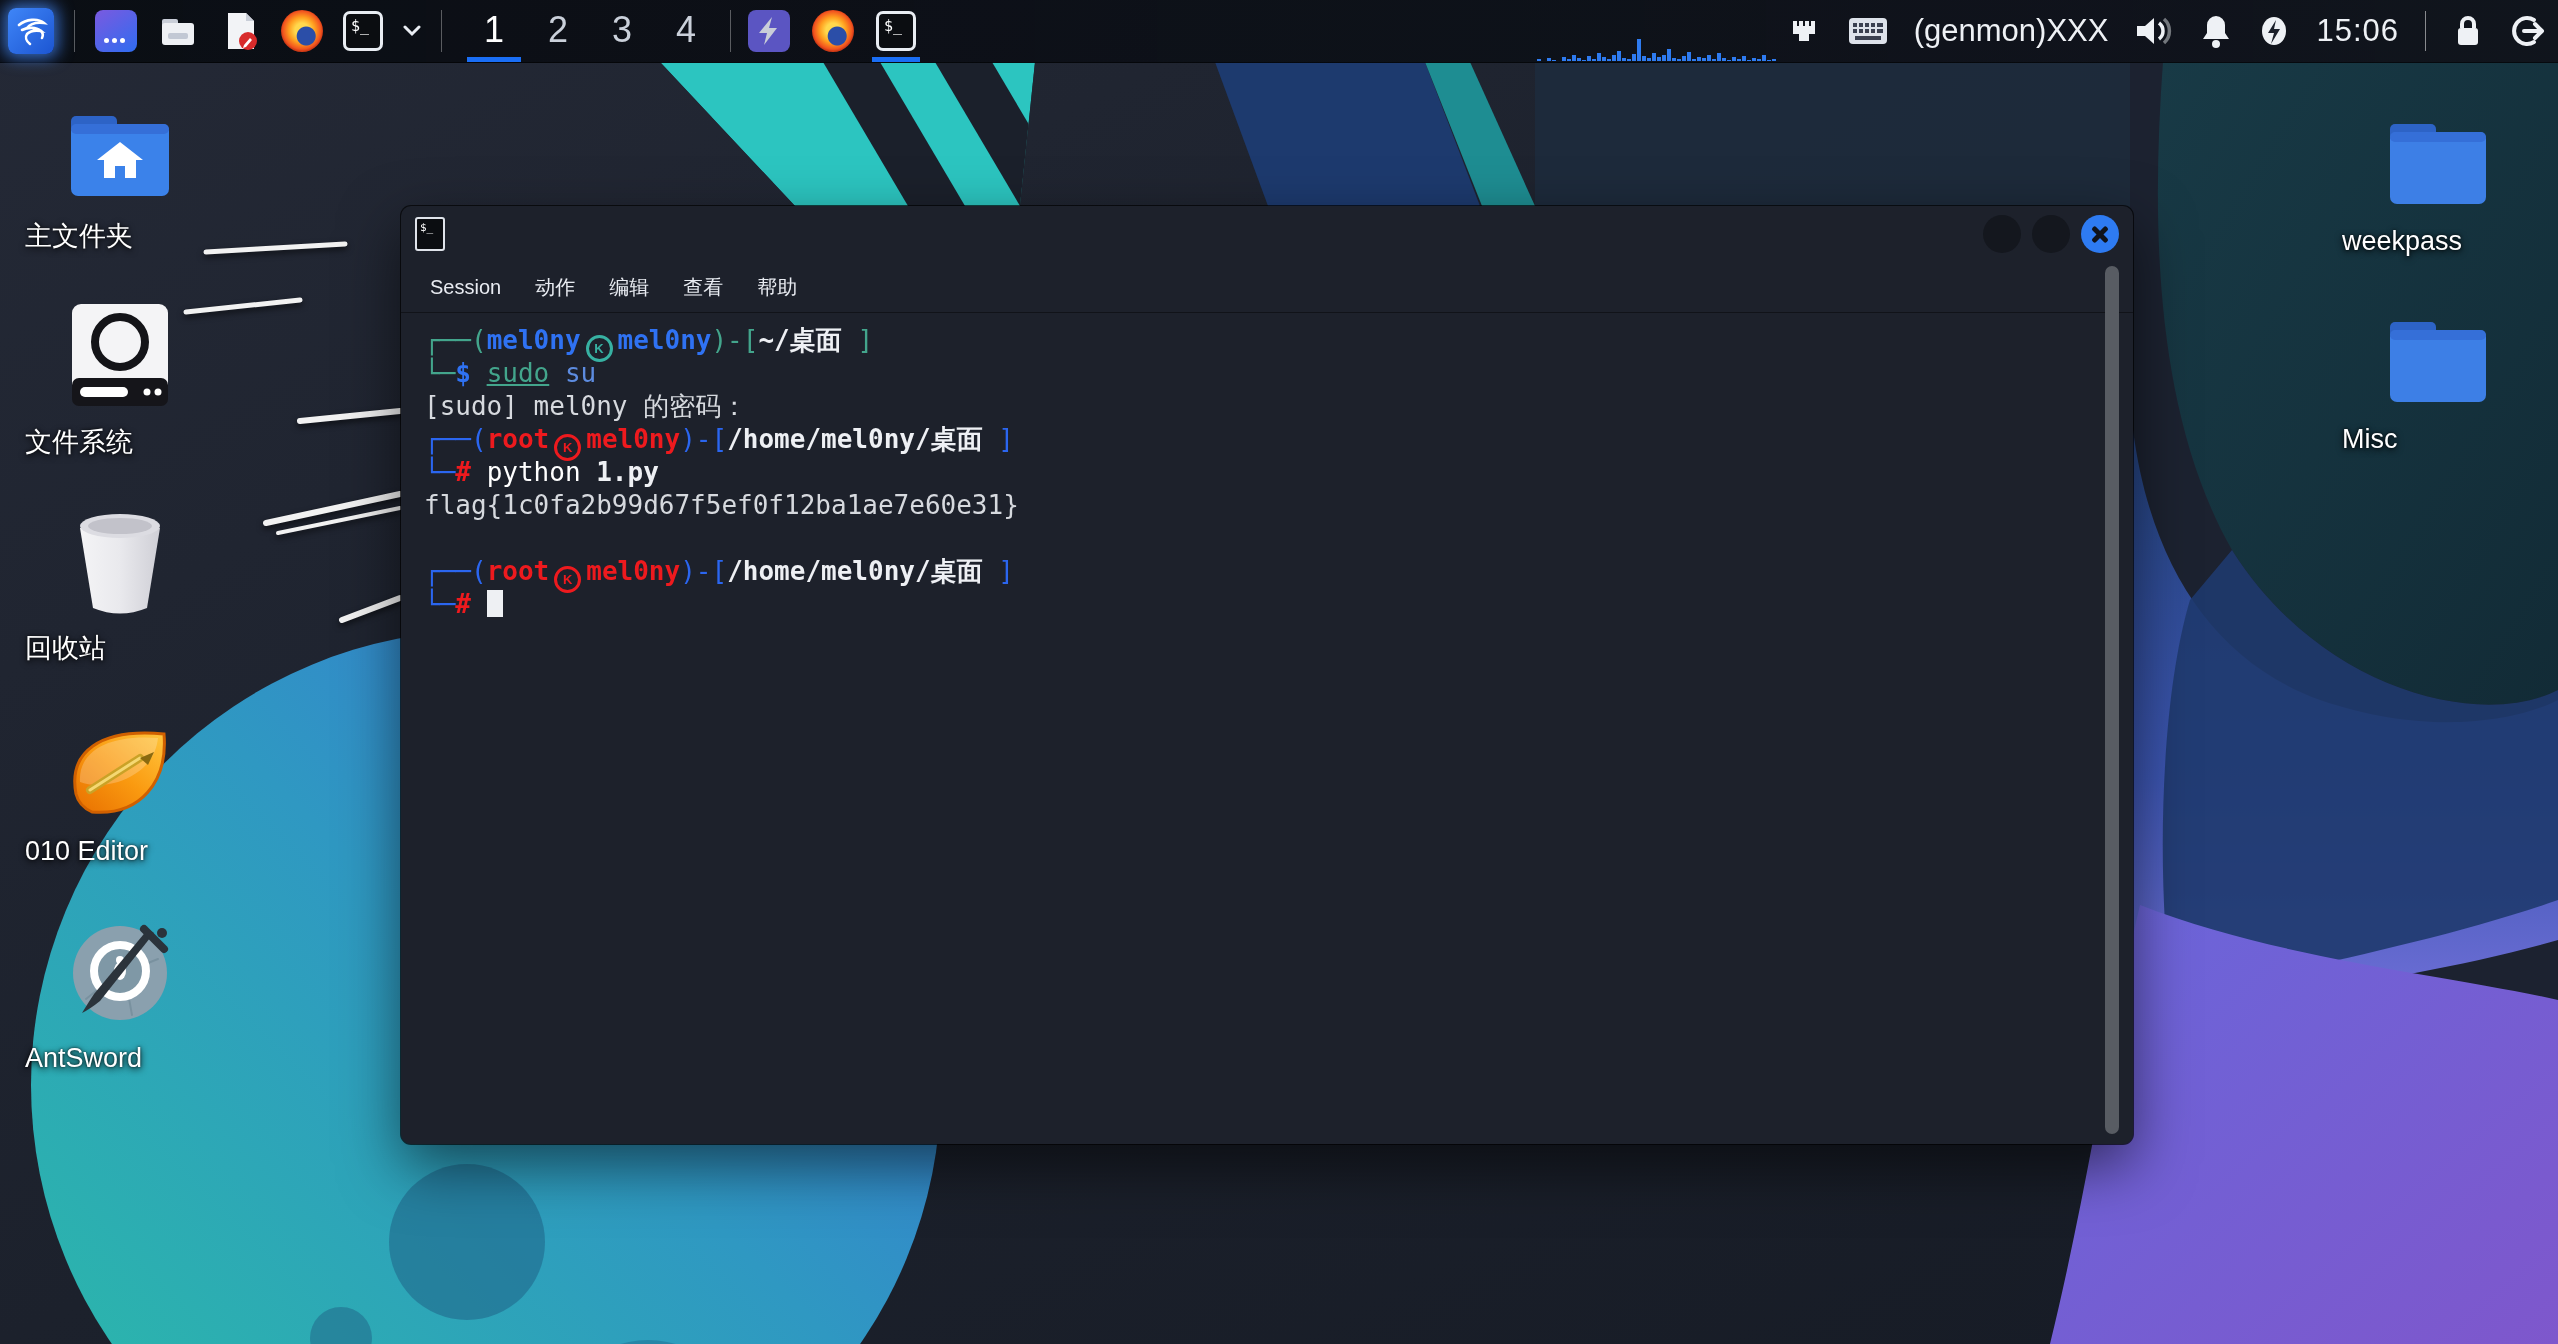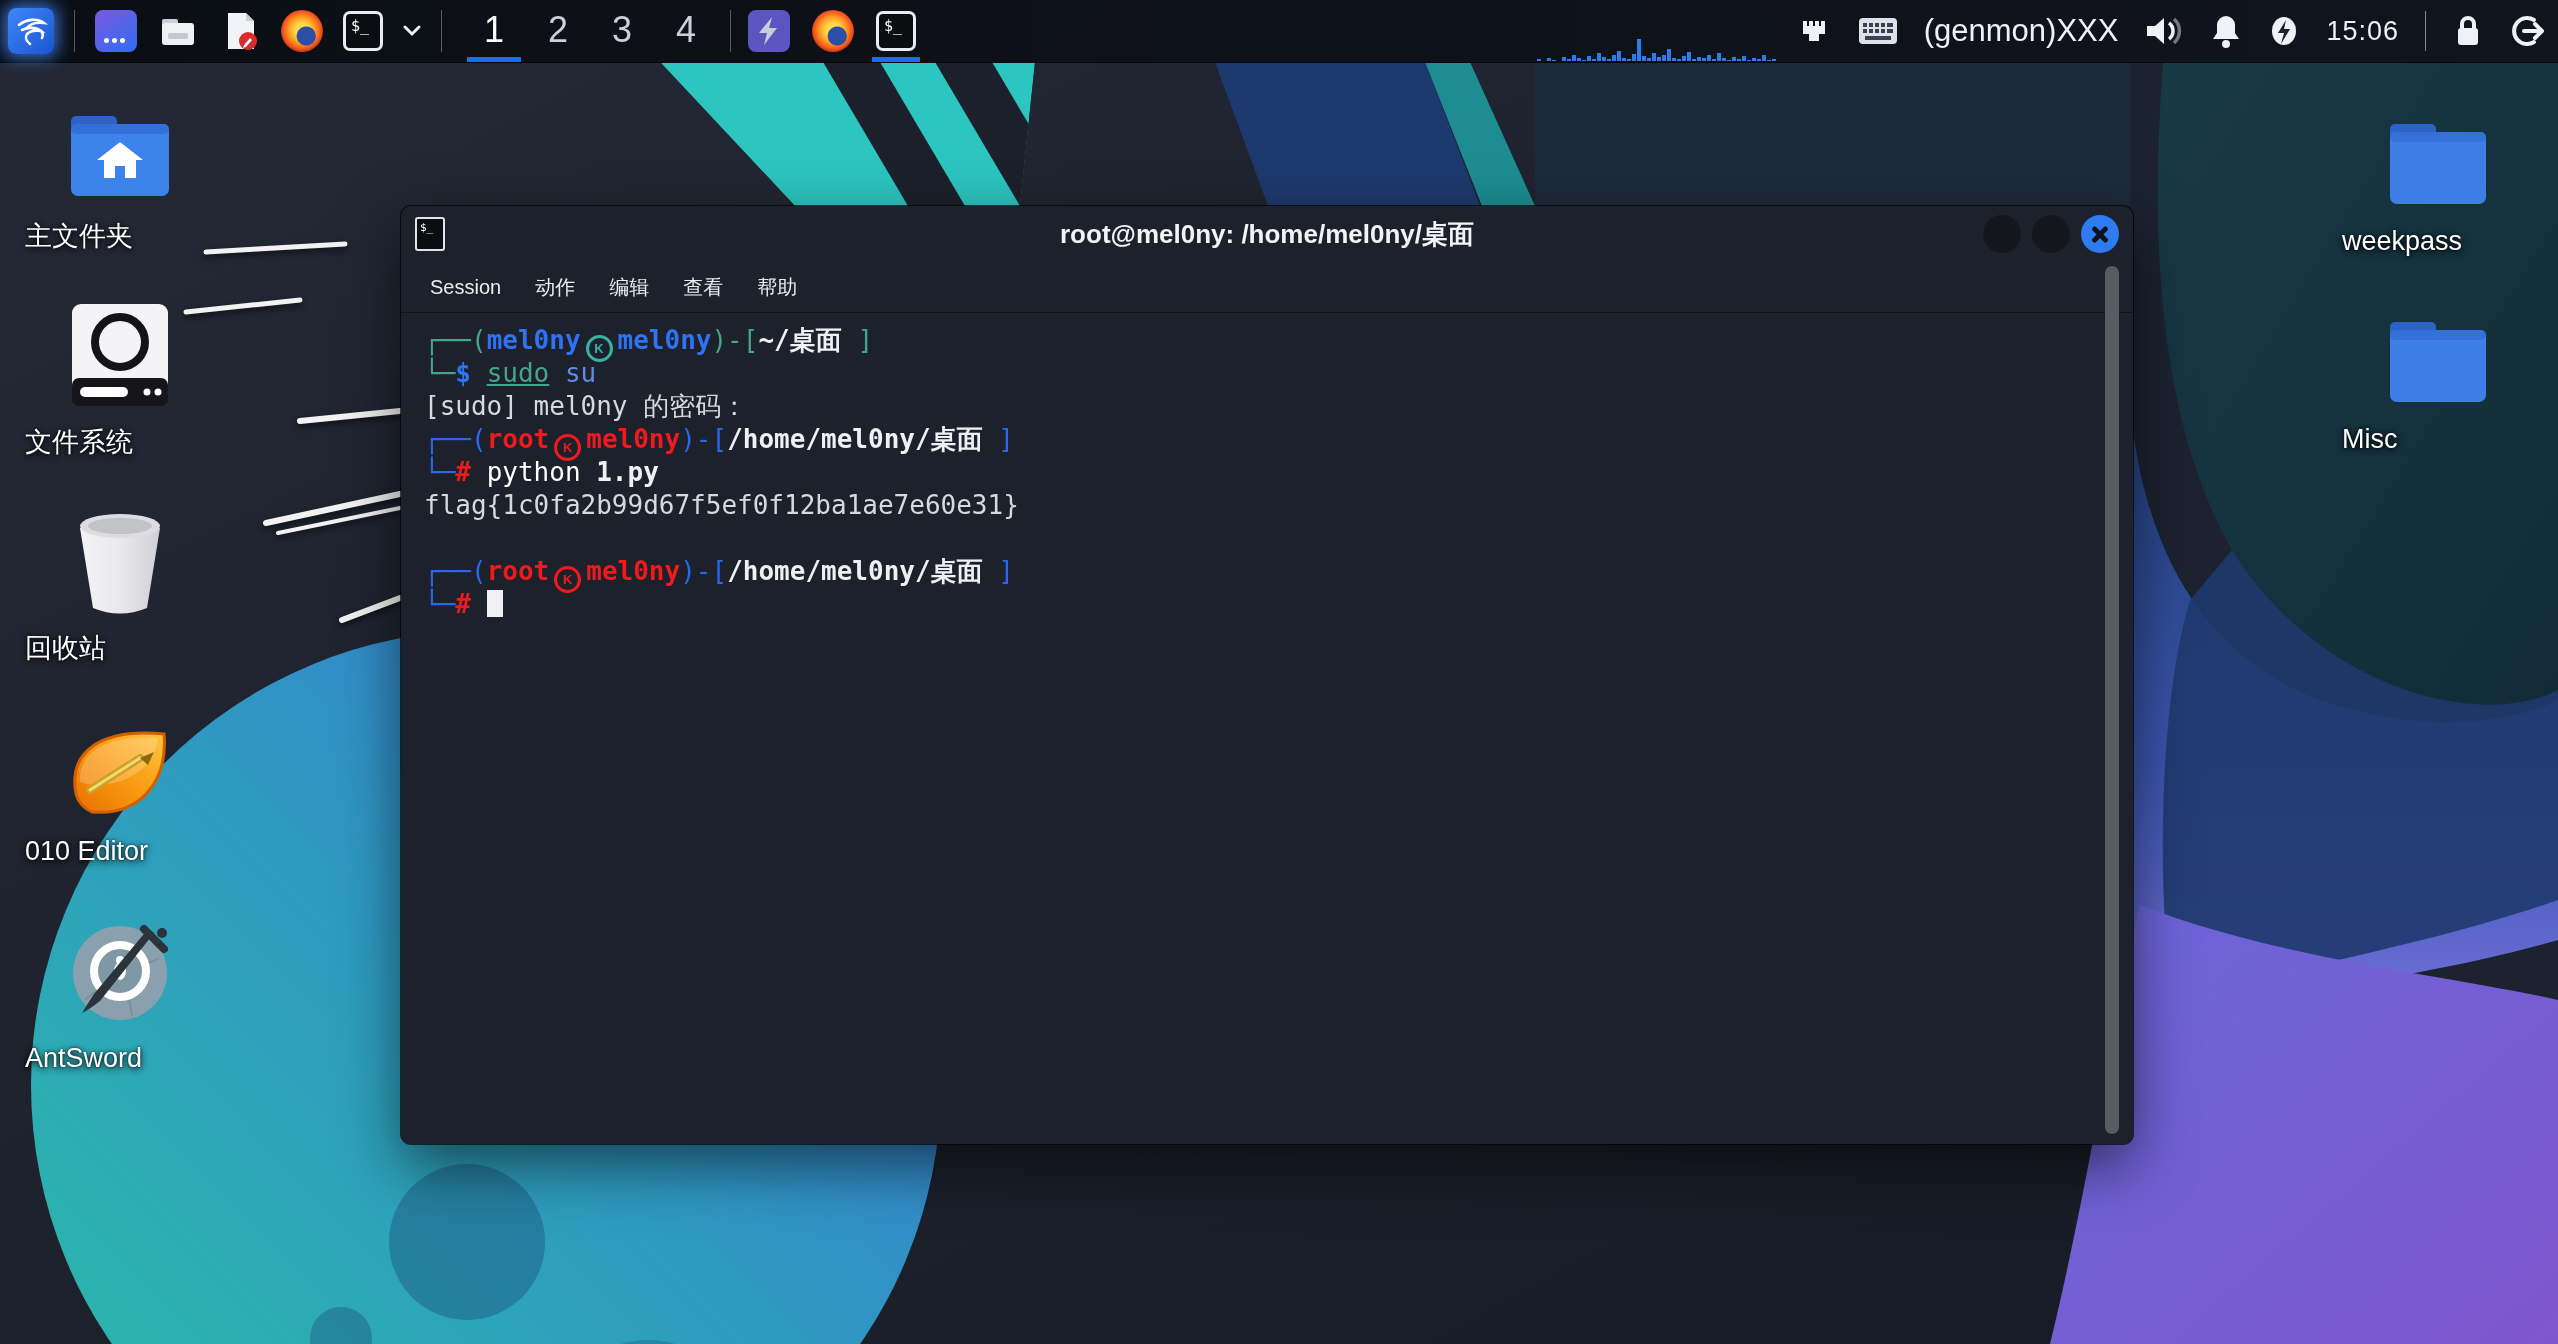--- a/index.html
+++ b/index.html
@@ -32,21 +32,21 @@
   .taskcell.active::after{content:"";position:absolute;left:2px;right:2px;bottom:0;height:5px;background:#1a6ef5}
   .ws{position:absolute;left:462px;top:0;height:62px;display:flex}
   .wsn{width:64px;height:62px;line-height:60px;text-align:center;font-size:36px;font-weight:300;
        color:#cad0da;position:relative}
   .wsn.active{color:#fff}
   .wsn.active::after{content:"";position:absolute;left:5px;right:5px;bottom:0;height:5px;background:#1a6ef5}
   .tasks{position:absolute;left:742px;top:0;height:62px;display:flex;align-items:center;gap:10px}
   .tray{position:absolute;right:12px;top:0;height:62px;display:flex;align-items:center;gap:26px;
         color:#eef1f5;font-size:31px}
   .traysep{width:1px;height:40px;background:rgba(255,255,255,.5)}
-  .clock{font-size:27px;letter-spacing:1px}
+  .clock{font-size:31px;letter-spacing:1px}
   .genmon{font-size:31px}
   .netgraph{position:absolute;left:1537px;bottom:1px;width:252px;height:24px;display:flex;
             align-items:flex-end;gap:1px;z-index:51}
   .netgraph i{width:4px;background:#2e7bf0;display:block;flex:none}
   
   .term{position:absolute;left:401px;top:206px;width:1732px;height:938px;border-radius:10px;
         background:#1d212b;z-index:20;
         box-shadow:0 22px 60px rgba(0,0,0,.55),0 0 0 1px rgba(0,0,0,.65)}
   .titlebar{position:relative;height:56px;display:flex;align-items:center;padding:0 14px}
   .title{position:absolute;left:50%;transform:translateX(-50%);font-size:26px;font-weight:bold;
@@ -417,21 +417,20 @@
       <rect x="6" y="14" width="96" height="72" rx="7" fill="#3d7fe6"></rect>
       <rect x="6" y="14" width="96" height="10" rx="5" fill="#356fd8"></rect>
     </svg>
   </div>
   <div class="lbl">Misc</div>
 </div>
 
 <div class="term">
   <div class="titlebar">
     <div class="titleico">$_</div>
-    <div class="title">root@mel0ny: /home/mel0ny/桌面</div>
     <div class="winbtns">
       <button class="wbtn"></button>
       <button class="wbtn"></button>
       <button class="wbtn close"></button>
     </div>
   </div>
   <div class="menubar">
     <span class="mitem">Session</span>
     <span class="mitem">动作</span>
     <span class="mitem">编辑</span>

